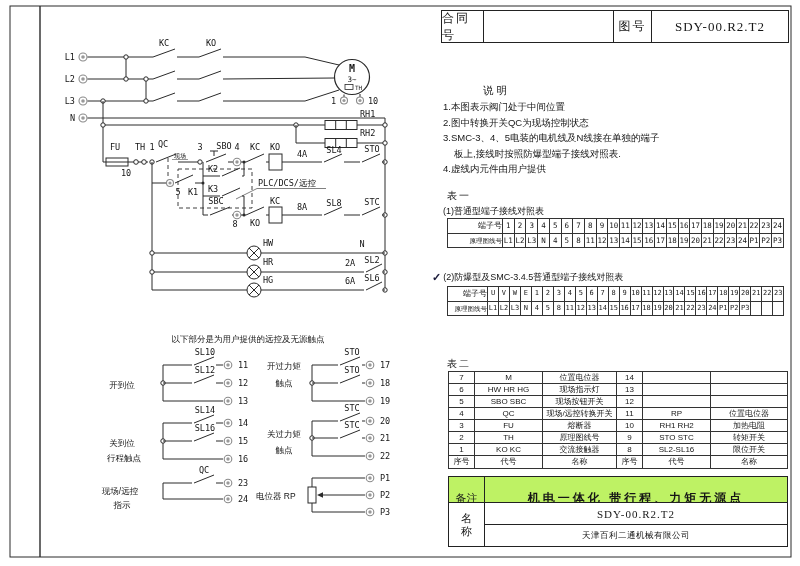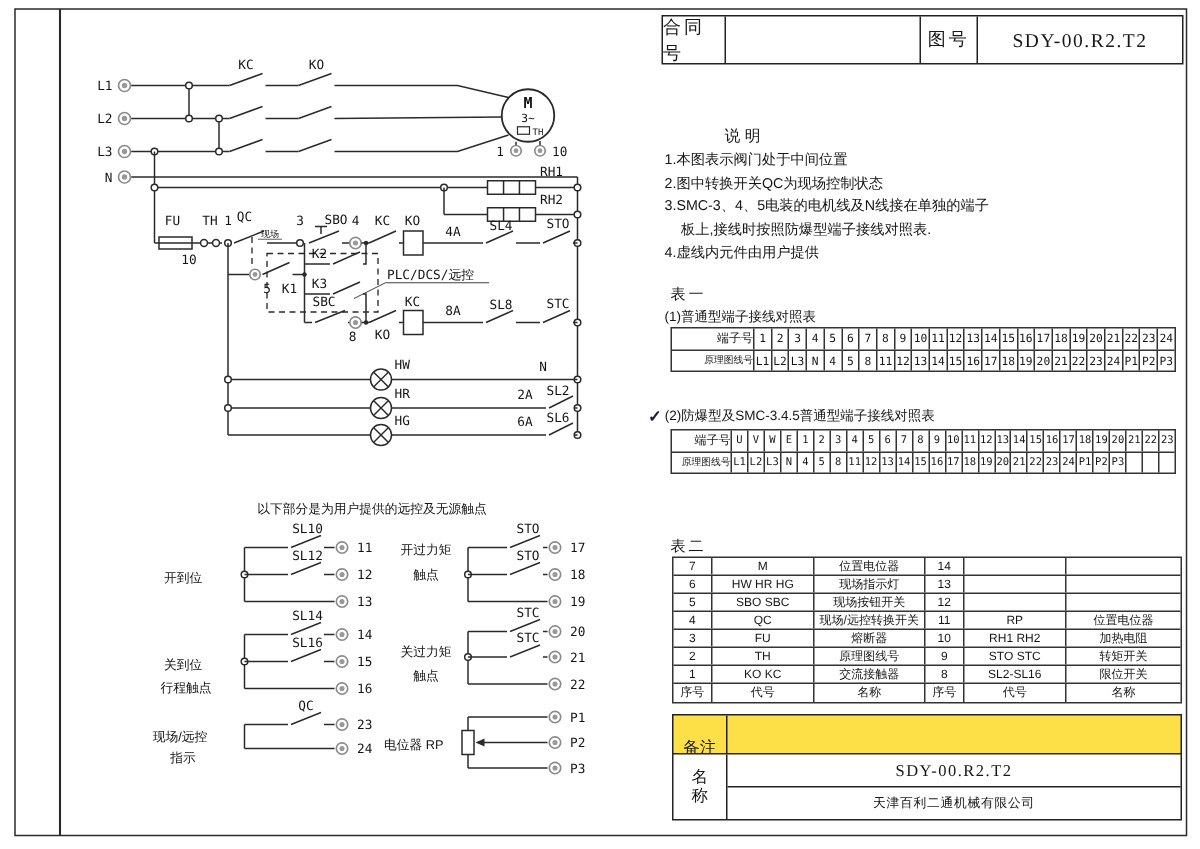--- a/index.html
+++ b/index.html
@@ -45,21 +45,21 @@
   .crow:last-child{border-bottom:none}
   .crow .cell{border-right:1px solid #333;text-align:center;font-size:8px;line-height:11px;
       box-sizing:border-box;overflow:hidden;white-space:nowrap}
   .crow .cell:last-child{border-right:none}
   .crow .cell.c0{width:26px;flex:none}
   .crow .cell.c1{width:68px;flex:none}
   .crow .cell.c2{width:74px;flex:none}
   .crow .cell.c3{width:26px;flex:none}
   .crow .cell.c4{width:68px;flex:none}
   .crow .cell.c5{flex:1}
-  .remark{display:flex;border:1.5px solid #222;background:#fde047;height:44px}
+  .remark{display:flex;border:1.5px solid #222;background:#bef264;height:44px}
   .remark .rlab{width:36px;border-right:1.5px solid #222;display:flex;align-items:center;justify-content:center;font-size:11px;flex:none;box-sizing:border-box}
   .remark .rval{flex:1;display:flex;align-items:center;justify-content:center;font-size:12px;font-weight:bold;letter-spacing:3px}
   .nameblock{display:flex;border:1.5px solid #222;background:#fff;height:45px}
   .nameblock .nlab{width:36px;border-right:1.5px solid #222;display:flex;flex-direction:column;align-items:center;justify-content:center;font-size:11px;line-height:1.15;flex:none;box-sizing:border-box}
   .nameblock .ntitle{width:192px;border-right:1.5px solid #222;display:flex;align-items:center;justify-content:center;
       font-size:11.5px;font-weight:bold;letter-spacing:1px;flex:none;box-sizing:border-box}
   .nameblock .nright{flex:1;display:flex;flex-direction:column}
   .nameblock .nr-top{flex:1;border-bottom:1.5px solid #222;display:flex;align-items:center;justify-content:center;font-size:11px}
   .nameblock .nr-bot{flex:1;display:flex;align-items:center;justify-content:center;font-size:8.5px;letter-spacing:0.5px}
   .checkline{font-size:9px;display:flex;align-items:center;gap:2px}
@@ -631,20 +631,21 @@
         <div class="cell c1">代号</div>
         <div class="cell c2">名称</div>
         <div class="cell c3">序号</div>
         <div class="cell c4">代号</div>
         <div class="cell c5">名称</div>
       </div>
 </div>
 
 <div class="abs remark" style="left:448px;top:476px;width:340px">
   <div class="rlab">备注</div>
+  <div class="rval">机电一体化 带行程、力矩无源点</div>
 </div>
 
 <div class="abs nameblock" style="left:448px;top:502px;width:340px">
   <div class="nlab">
     <span>名</span>
     <span>称</span>
   </div>
   <div class="nright">
     <div class="nr-top mono">SDY-00.R2.T2</div>
     <div class="nr-bot">天津百利二通机械有限公司</div>

